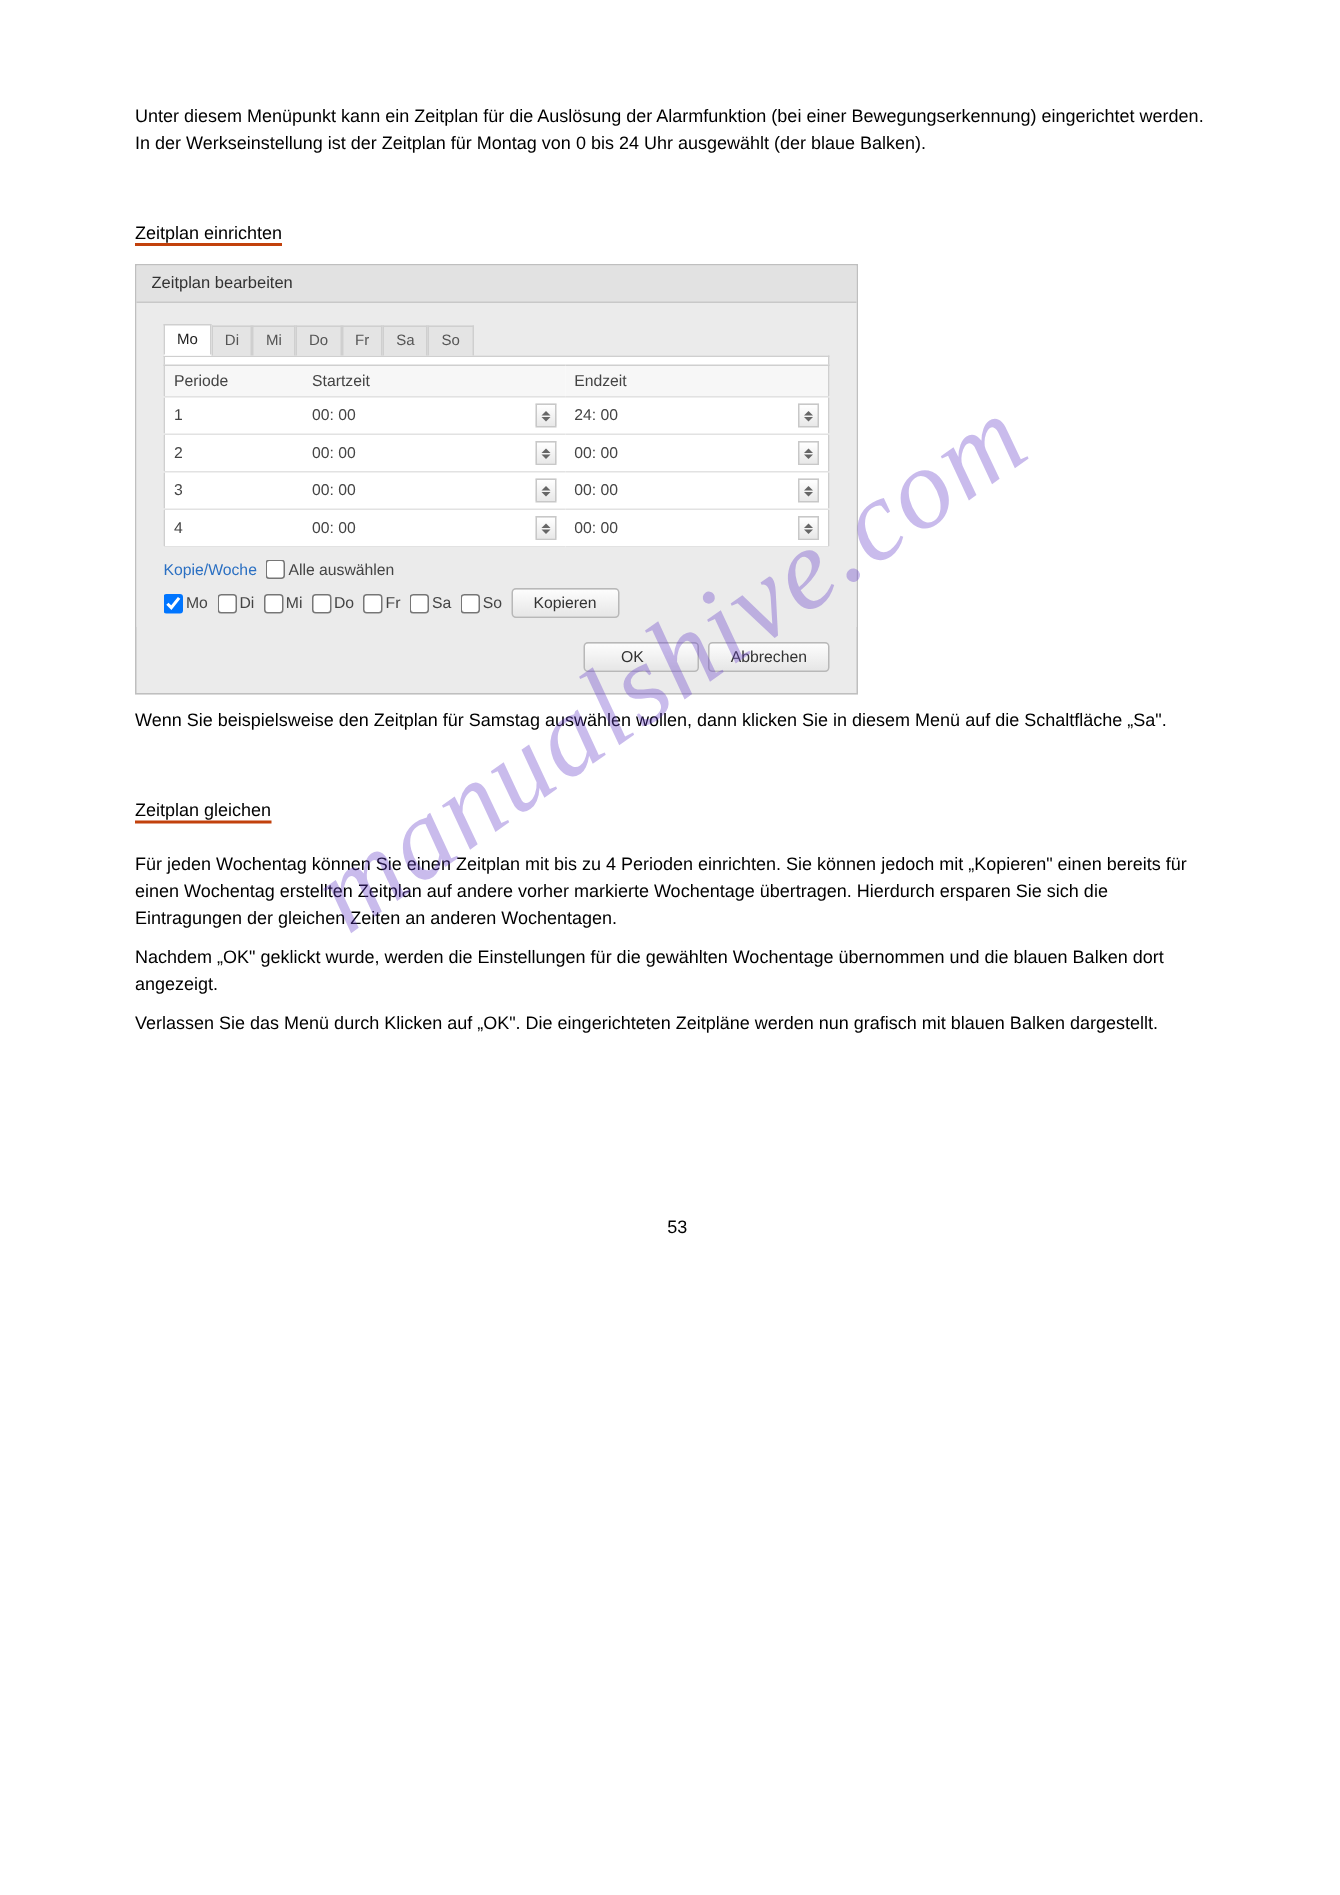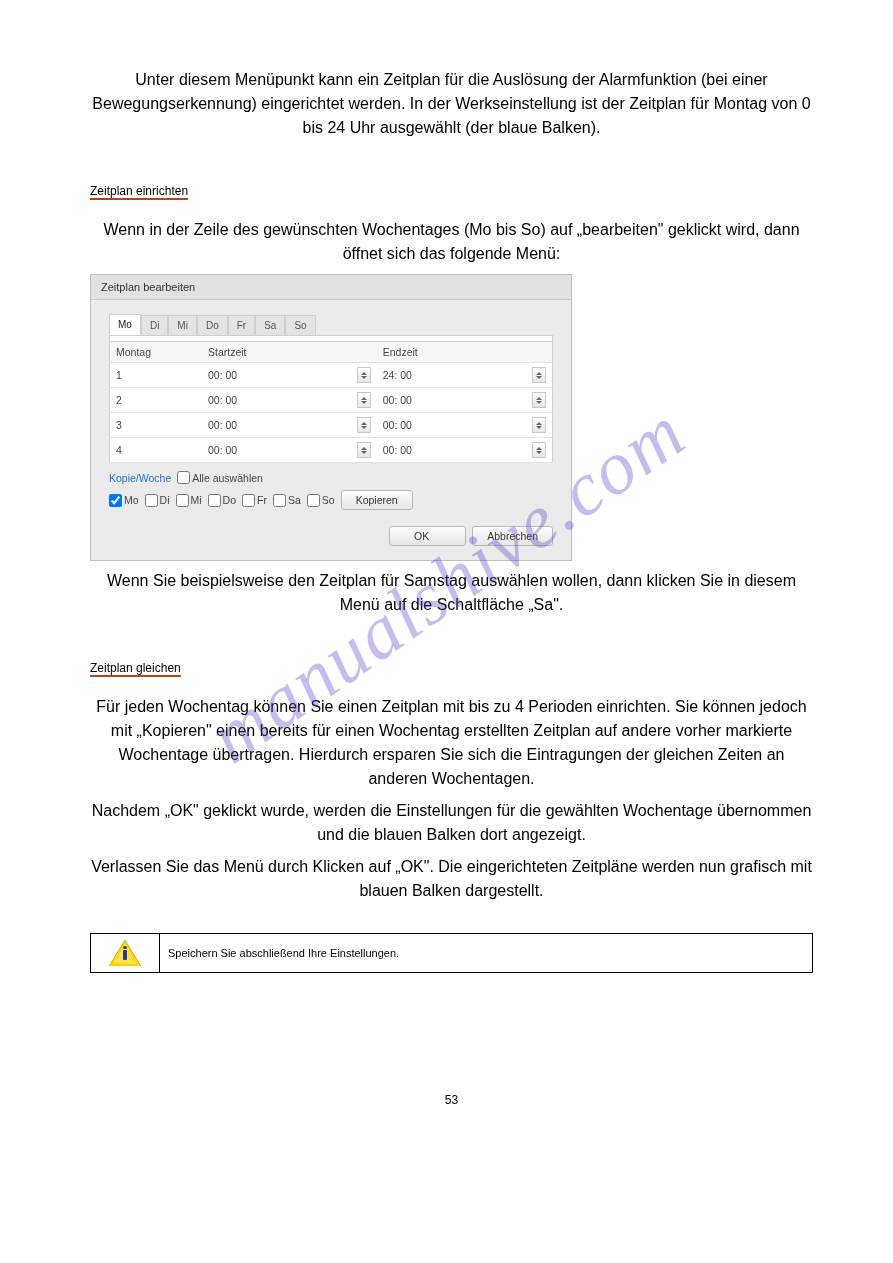--- a/index.html
+++ b/index.html
@@ -16,24 +16,23 @@
     position: relative;
   }
   .heading {
     font-size: 12px;
     border-bottom: 2px solid #c2410c;
     display: inline-block;
     margin-top: 36px;
     margin-bottom: 10px;
   }
   .body-text {
-    font-size: 16px;
+    font-size: 12px;
     line-height: 1.5;
     margin: 8px 0;
-    text-align: center;
   }
   .dialog {
     width: 480px;
     border: 1px solid #bfbfbf;
     background: #ebebeb;
     margin: 2px 0;
   }
   .dialog-title {
     background: #e2e2e2;
     border-bottom: 1px solid #c8c8c8;
@@ -218,40 +217,39 @@
 </head>
 <body>
 <div class="page">
 
 
 
 <div class="body-text">Unter diesem Menüpunkt kann ein Zeitplan für die Auslösung der Alarmfunktion (bei einer Bewegungserkennung) eingerichtet werden. In der Werkseinstellung ist der Zeitplan für Montag von 0 bis 24 Uhr ausgewählt (der blaue Balken).</div>
 
 <div class="heading">Zeitplan einrichten</div>
 
-<div class="body-text">Wenn in der Zeile des gewünschten Wochentages (Mo bis So) auf „bearbeiten" geklickt wird, dann öffnet sich das folgende Menü:</div>
 
 
 <div class="dialog">
   <div class="dialog-title">Zeitplan bearbeiten</div>
   <div class="dialog-body">
     <div class="tabs">
       <div class="tab active">Mo</div>
       <div class="tab">Di</div>
       <div class="tab">Mi</div>
       <div class="tab">Do</div>
       <div class="tab">Fr</div>
       <div class="tab">Sa</div>
       <div class="tab">So</div>
     </div>
     <div style="background:#fff;border:1px solid #cfcfcf;border-bottom:none;height:6px;"></div>
     <table class="grid">
       <tbody>
             <tr>
-        <th style="width:80px">Montag</th>
+        <th style="width:80px">Periode</th>
         <th>Startzeit</th>
         <th>Endzeit</th>
       </tr>
       <tr>
         <td>1</td>
         <td>
                 <div class="time-cell">
                   <span>00: 00</span>
                   <span class="spinner"></span>
                 </div>
@@ -357,32 +355,18 @@
 </div>
 
 <div class="body-text">Wenn Sie beispielsweise den Zeitplan für Samstag auswählen wollen, dann klicken Sie in diesem Menü auf die Schaltfläche „Sa".</div>
 
 <div class="heading">Zeitplan gleichen</div>
 
 <div class="body-text">Für jeden Wochentag können Sie einen Zeitplan mit bis zu 4 Perioden einrichten. Sie können jedoch mit „Kopieren" einen bereits für einen Wochentag erstellten Zeitplan auf andere vorher markierte Wochentage übertragen. Hierdurch ersparen Sie sich die Eintragungen der gleichen Zeiten an anderen Wochentagen.</div>
 <div class="body-text">Nachdem „OK" geklickt wurde, werden die Einstellungen für die gewählten Wochentage übernommen und die blauen Balken dort angezeigt.</div>
 <div class="body-text">Verlassen Sie das Menü durch Klicken auf „OK". Die eingerichteten Zeitpläne werden nun grafisch mit blauen Balken dargestellt.</div>
 
-<table class="note-table">
-  <tbody>
-        <tr>
-    <td class="note-icon-cell">
-      <div class="tri">
-              <div class="tri-inner"></div>
-              <div class="tri-dot"></div>
-              <div class="tri-i"></div>
-            </div>
-    </td>
-    <td>Speichern Sie abschließend Ihre Einstellungen.</td>
-  </tr>
-</tbody>
-    </table>
 
 <div class="page-num">53</div>
 
 <div class="watermark">manualshive.com</div>
 
 </div>
 
 </body></html>

